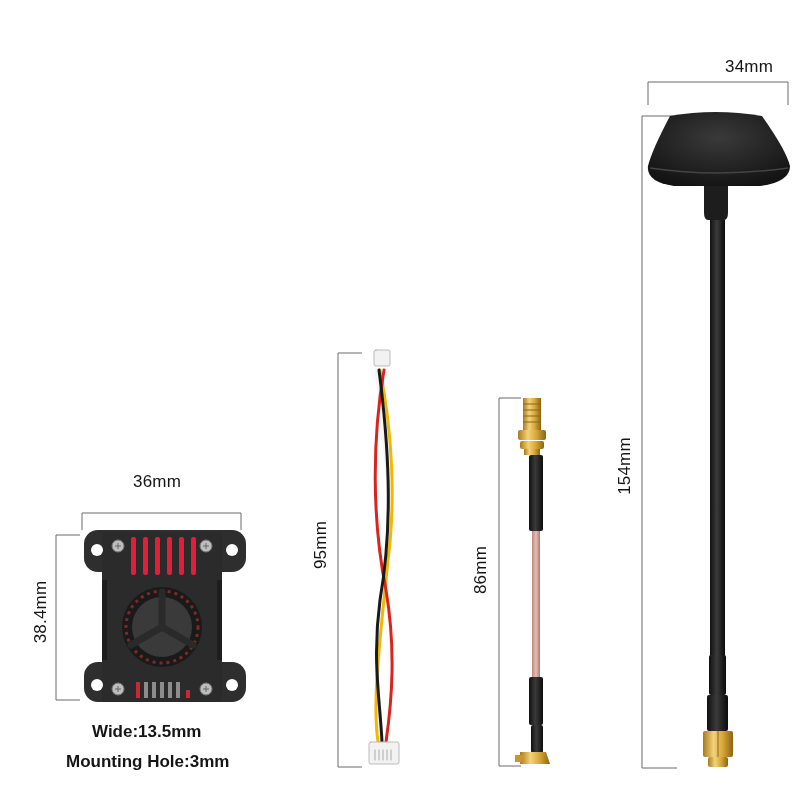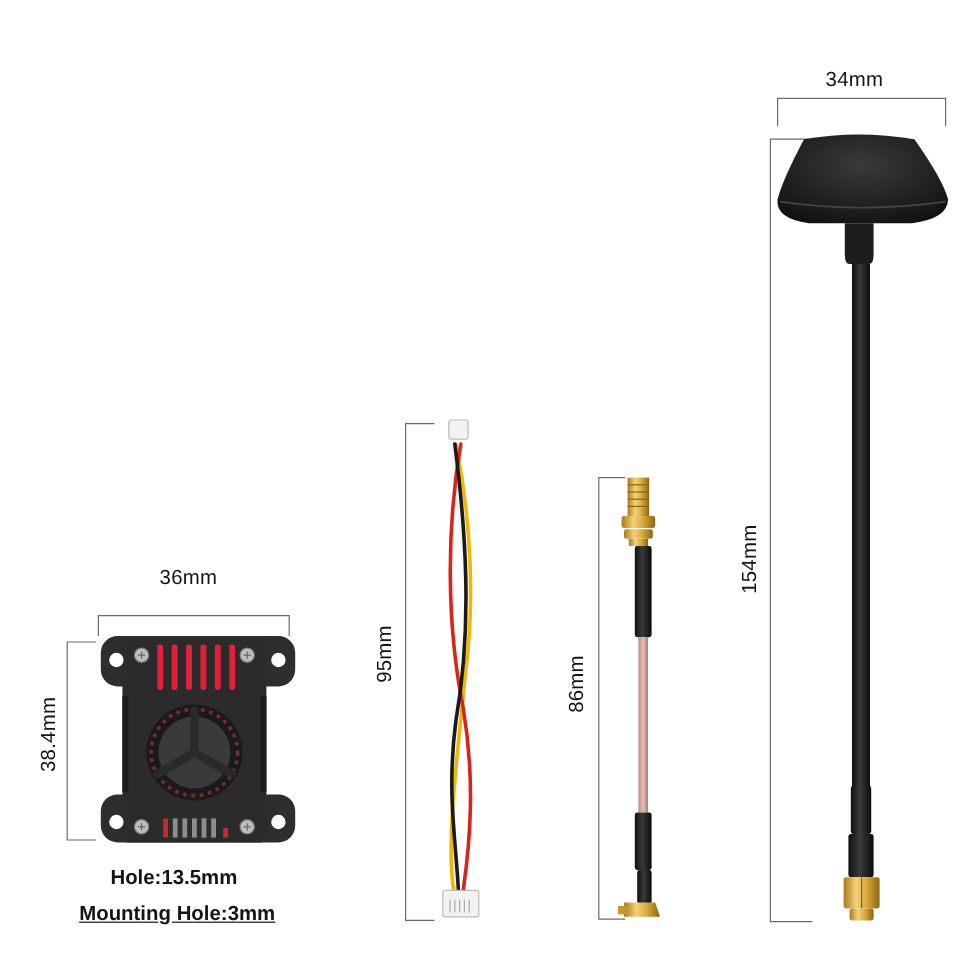--- a/index.html
+++ b/index.html
@@ -154,21 +154,21 @@
     <rect x="707" y="695" width="21" height="36" rx="2" fill="url(#blackcable)"></rect>
 
     <rect x="703" y="731" width="30" height="26" rx="2" fill="url(#gold)"></rect>
     <line x1="718" y1="731" x2="718" y2="757" stroke="#8d6413" stroke-width="1"></line>
     <rect x="708" y="757" width="20" height="10" rx="2" fill="url(#gold)"></rect>
   </g>
 </svg>
 
 <div class="dim-label" style="left:133px; top:472px;">36mm</div>
 <div class="dim-label v" style="left:6px; top:602px; width:70px; text-align:center;">38.4mm</div>
-<div class="caption" style="left:92px; top:722px;">Hole:13.5mm</div>
-<div class="caption" style="left:66px; top:752px;text-decoration:underline;">Mounting Hole:3mm</div>
+<div class="caption" style="left:92px; top:722px;">Wide:13.5mm</div>
+<div class="caption" style="left:66px; top:752px;">Mounting Hole:3mm</div>
 
 <div class="dim-label v" style="left:296px; top:535px; width:50px; text-align:center;">95mm</div>
 
 <div class="dim-label v" style="left:456px; top:560px; width:50px; text-align:center;">86mm</div>
 
-<div class="dim-label" style="left:688px; top:57px;">34mm</div>
+<div class="dim-label" style="left:725px; top:57px;">34mm</div>
 <div class="dim-label v" style="left:595px; top:456px; width:60px; text-align:center;">154mm</div>
 
 </body></html>

